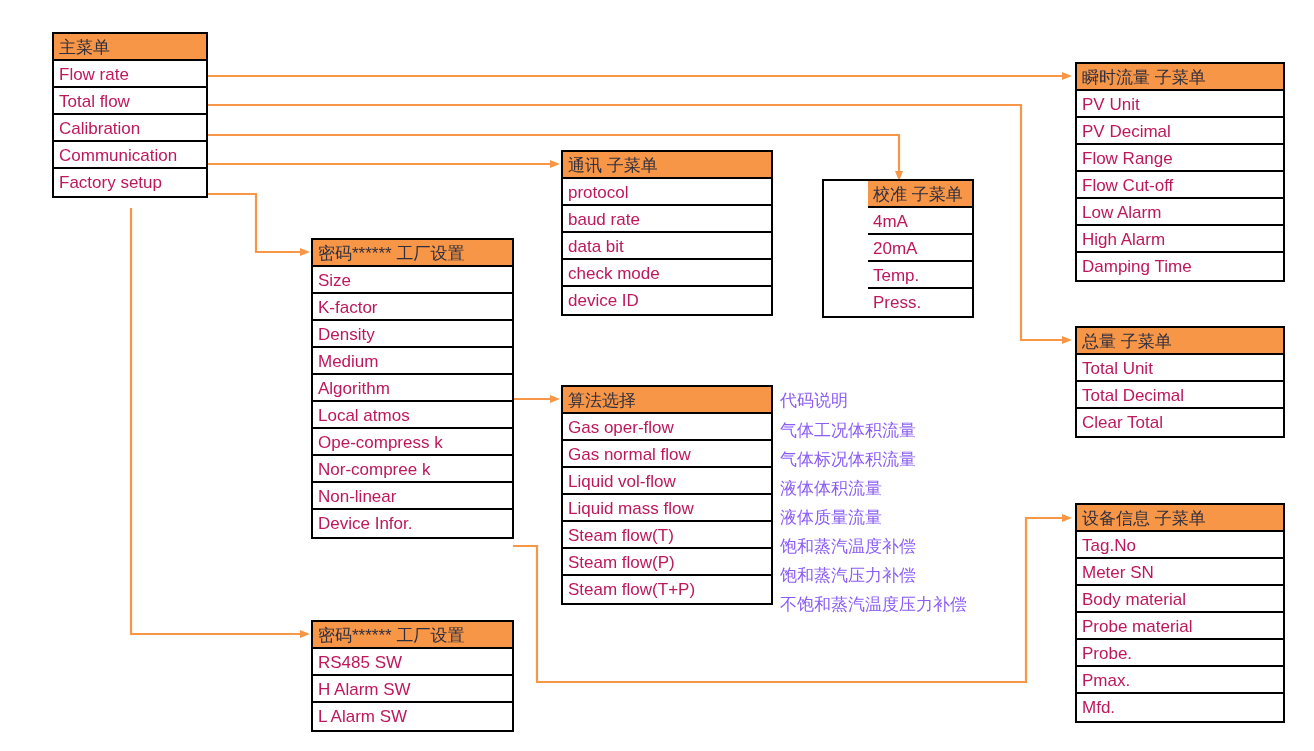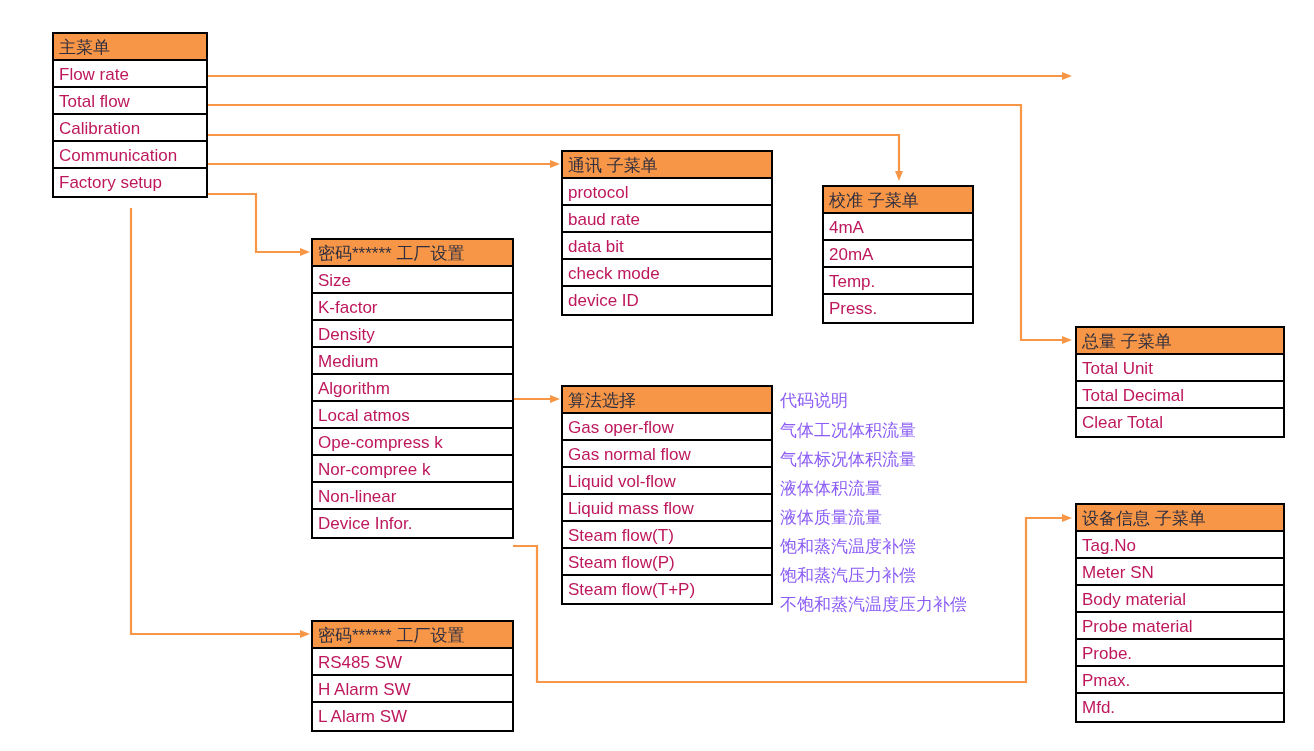--- a/index.html
+++ b/index.html
@@ -138,21 +138,21 @@
 
   <div class="menu-box" style="left:561px; top:138px; width:212px;">
     <div class="menu-header">通讯 子菜单</div>
     <div class="menu-row">protocol</div>
     <div class="menu-row">baud rate</div>
     <div class="menu-row">data bit</div>
     <div class="menu-row">check mode</div>
     <div class="menu-row">device ID</div>
   </div>
 
-  <div class="menu-box" style="left:822px; top:173px; width:152px;">
+  <div class="menu-box" style="left:822px; top:167px; width:152px;padding-left:44px;">
     <div class="menu-header">校准 子菜单</div>
     <div class="menu-row">4mA</div>
     <div class="menu-row">20mA</div>
     <div class="menu-row">Temp.</div>
     <div class="menu-row">Press.</div>
   </div>
 
   <div class="menu-box" style="left:561px; top:373px; width:212px;">
     <div class="menu-header">算法选择</div>
     <div class="menu-row">Gas oper-flow</div>
@@ -168,20 +168,30 @@
     <div class="note-line first">代码说明</div>
     <div class="note-line">气体工况体积流量</div>
     <div class="note-line">气体标况体积流量</div>
     <div class="note-line">液体体积流量</div>
     <div class="note-line">液体质量流量</div>
     <div class="note-line">饱和蒸汽温度补偿</div>
     <div class="note-line">饱和蒸汽压力补偿</div>
     <div class="note-line">不饱和蒸汽温度压力补偿</div>
   </div>
 
+  <div class="menu-box" style="left:1075px; top:50px; width:210px;">
+    <div class="menu-header">瞬时流量 子菜单</div>
+    <div class="menu-row">PV Unit</div>
+    <div class="menu-row">PV Decimal</div>
+    <div class="menu-row">Flow Range</div>
+    <div class="menu-row">Flow Cut-off</div>
+    <div class="menu-row">Low Alarm</div>
+    <div class="menu-row">High Alarm</div>
+    <div class="menu-row">Damping Time</div>
+  </div>
 
   <div class="menu-box" style="left:1075px; top:314px; width:210px;">
     <div class="menu-header">总量 子菜单</div>
     <div class="menu-row">Total Unit</div>
     <div class="menu-row">Total Decimal</div>
     <div class="menu-row">Clear Total</div>
   </div>
 
   <div class="menu-box" style="left:1075px; top:491px; width:210px;">
     <div class="menu-header">设备信息 子菜单</div>

